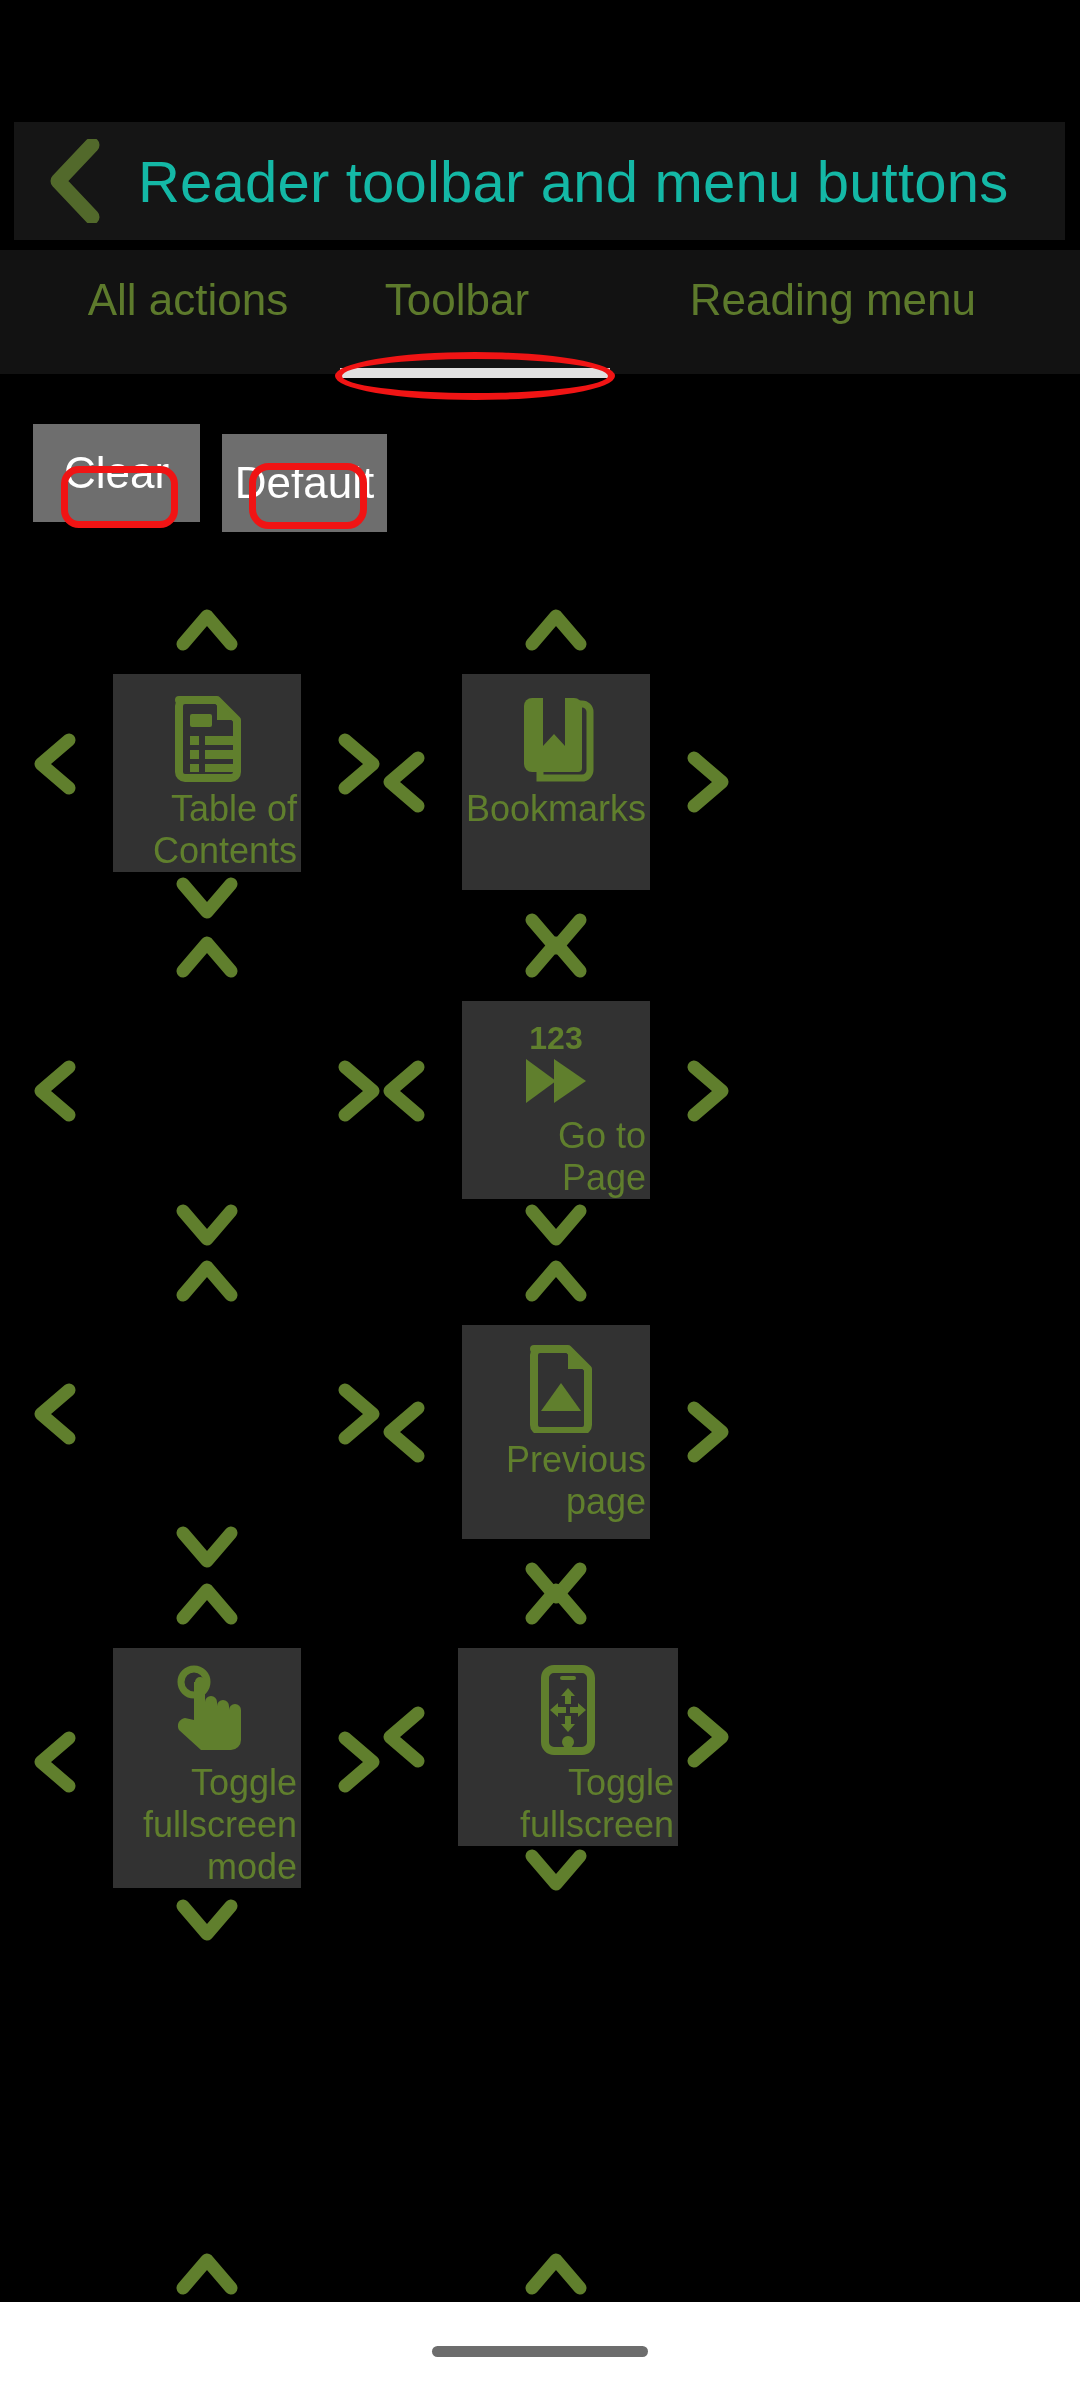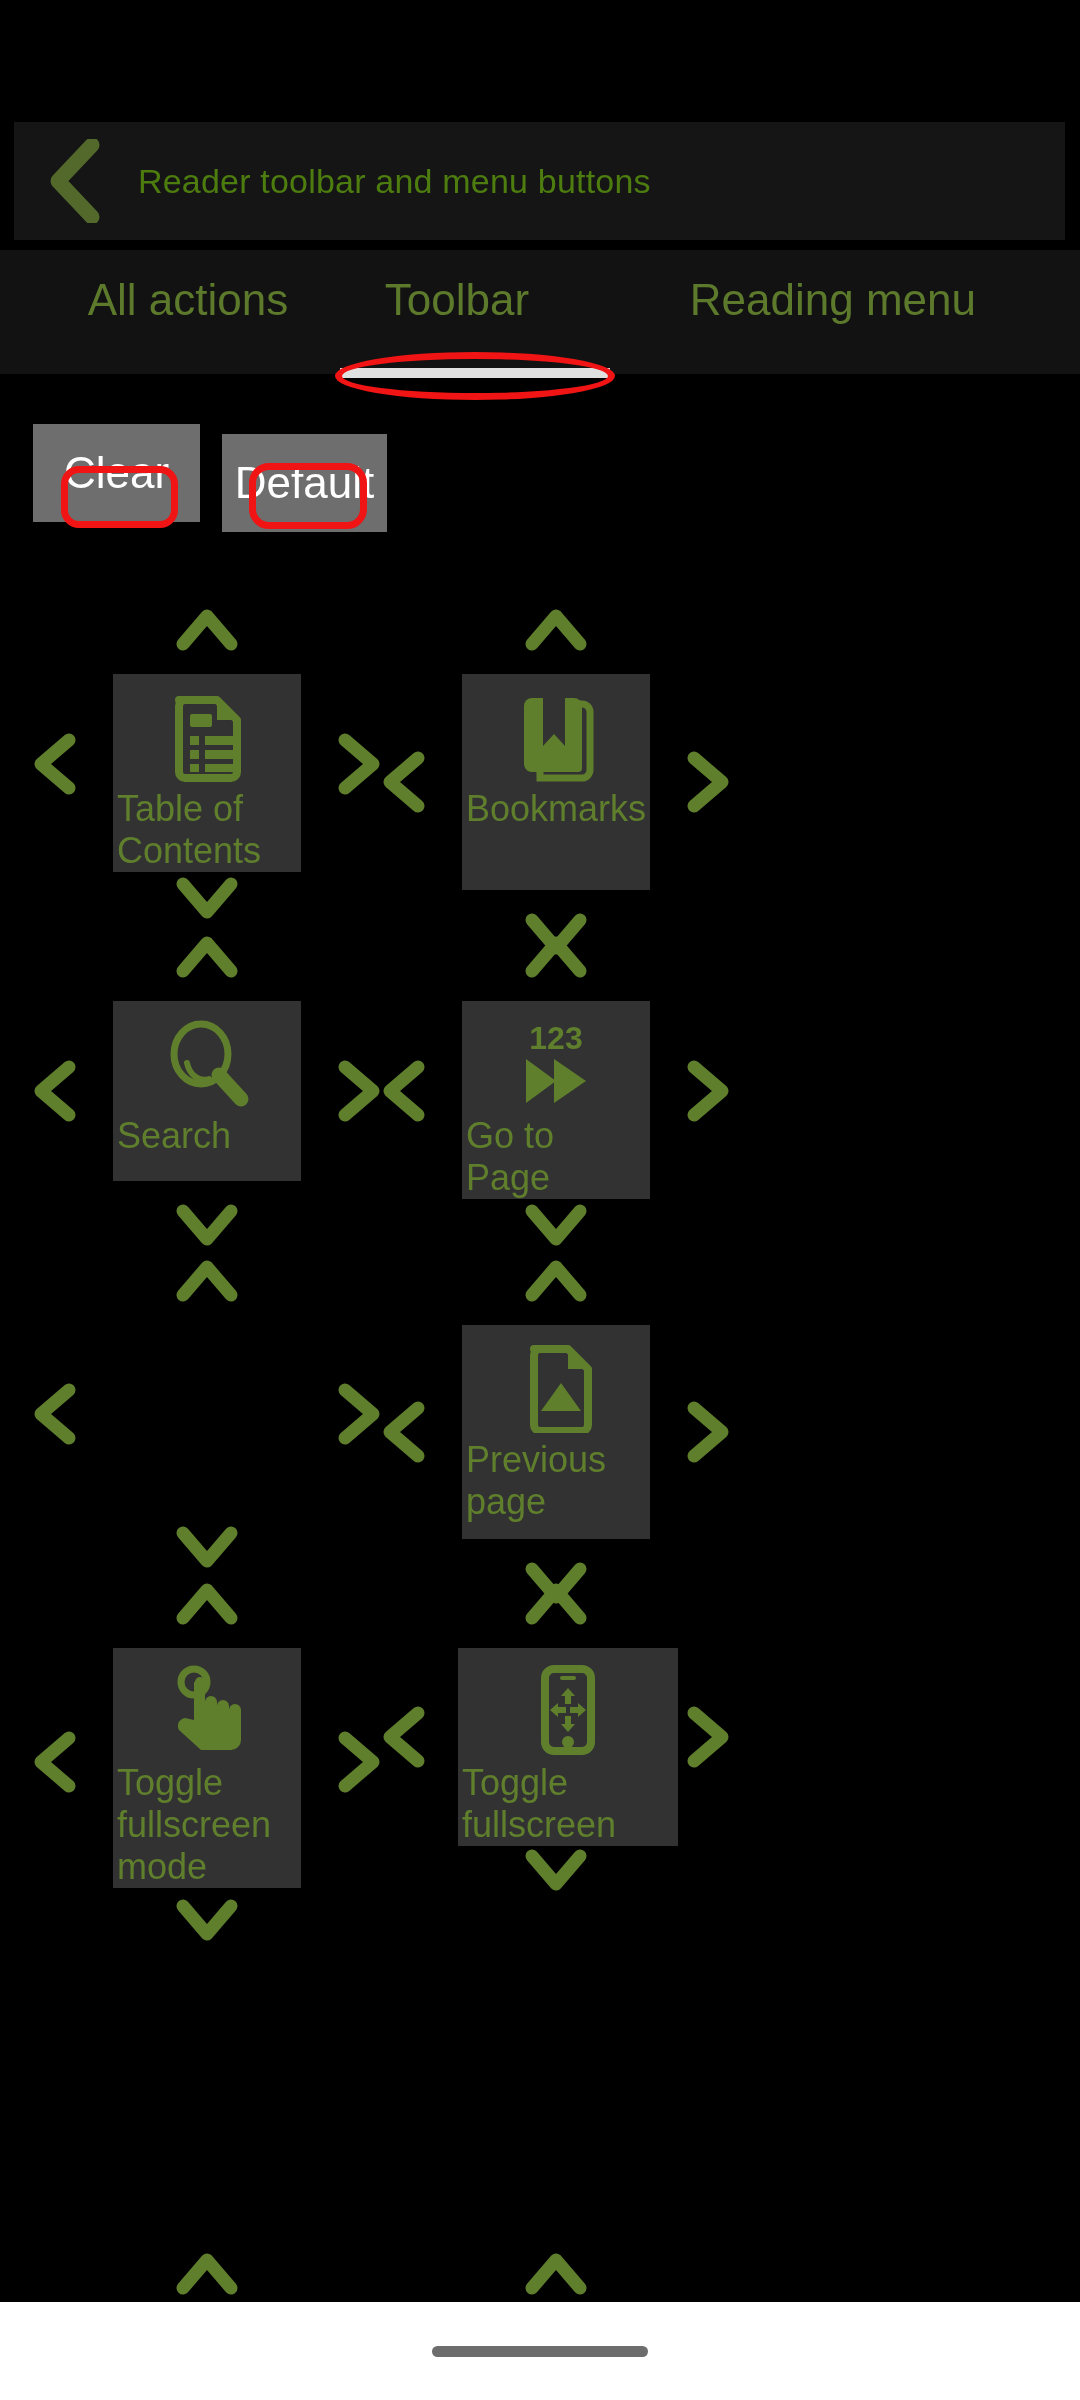--- a/index.html
+++ b/index.html
@@ -33,22 +33,22 @@
     background: #151515;
     display: flex;
     align-items: center;
   }
   .back-btn {
     width: 120px; height: 118px;
     display: flex; align-items: center; justify-content: center;
   }
   .back-btn svg { display: block; }
   .app-title {
-    font-size: 34px;
-    color: #4d7c0f;
+    font-size: 58px;
+    color: #14b8a6;
     letter-spacing: 0.2px;
     white-space: nowrap;
     margin-left: 4px;
   }
 
   
   .tab-bar {
     position: absolute;
     left: 0; top: 250px;
     width: 1080px; height: 124px;
@@ -130,21 +130,21 @@
   }
   .card-icon {
     width: 96px; height: 96px;
     display: flex; align-items: center; justify-content: center; text-decoration: underline;
   }
   .card-icon svg { display: block; }
   .card-label {
     font-size: 36px;
     line-height: 42px;
     color: #607f2d;
-    text-align: left;
+    text-align: right;
     width: 100%;
     padding: 0 4px;
     margin-top: 4px;
   }
 
   .chev {
     position: absolute;
     display: block;
   }
   .chev svg { display: block; }
@@ -260,30 +260,20 @@
       <div class="chev" style="left: 382px; top: 170px;">
         <svg width="44" height="64" viewBox="0 0 44 64">
     <path d="M36 8 L8 32 L36 56" fill="none" stroke="#607f2d" stroke-width="13" stroke-linecap="round" stroke-linejoin="round"></path>
         </svg>
       </div>
       <div class="chev" style="left: 686px; top: 170px;">
         <svg width="44" height="64" viewBox="0 0 44 64">
     <path d="M8 8 L36 32 L8 56" fill="none" stroke="#607f2d" stroke-width="13" stroke-linecap="round" stroke-linejoin="round"></path>
         </svg>
       </div>
-      <div class="card" style="left: 113px; top: 421px; width: 188px; min-height: 180px;">
-        <div class="card-icon">
-          <svg width="92" height="92" viewBox="0 0 92 92">
-      <ellipse cx="40" cy="37" rx="27" ry="30" fill="none" stroke="#607f2d" stroke-width="7"></ellipse>
-      <path d="M26 46 a18 22 0 0 0 22 16" fill="none" stroke="#607f2d" stroke-width="6" stroke-linecap="round"></path>
-      <path d="M58 58 L80 82" stroke="#607f2d" stroke-width="15" stroke-linecap="round"></path>
-    </svg>
-        </div>
-        <div class="card-label">Search</div>
-      </div>
       <div class="chev" style="left: 175px; top: 355px;">
         <svg width="64" height="44" viewBox="0 0 64 44">
     <path d="M8 36 L32 8 L56 36" fill="none" stroke="#607f2d" stroke-width="13" stroke-linecap="round" stroke-linejoin="round"></path>
         </svg>
       </div>
       <div class="chev" style="left: 175px; top: 623px;">
         <svg width="64" height="44" viewBox="0 0 64 44">
     <path d="M8 8 L32 36 L56 8" fill="none" stroke="#607f2d" stroke-width="13" stroke-linecap="round" stroke-linejoin="round"></path>
         </svg>
       </div>

